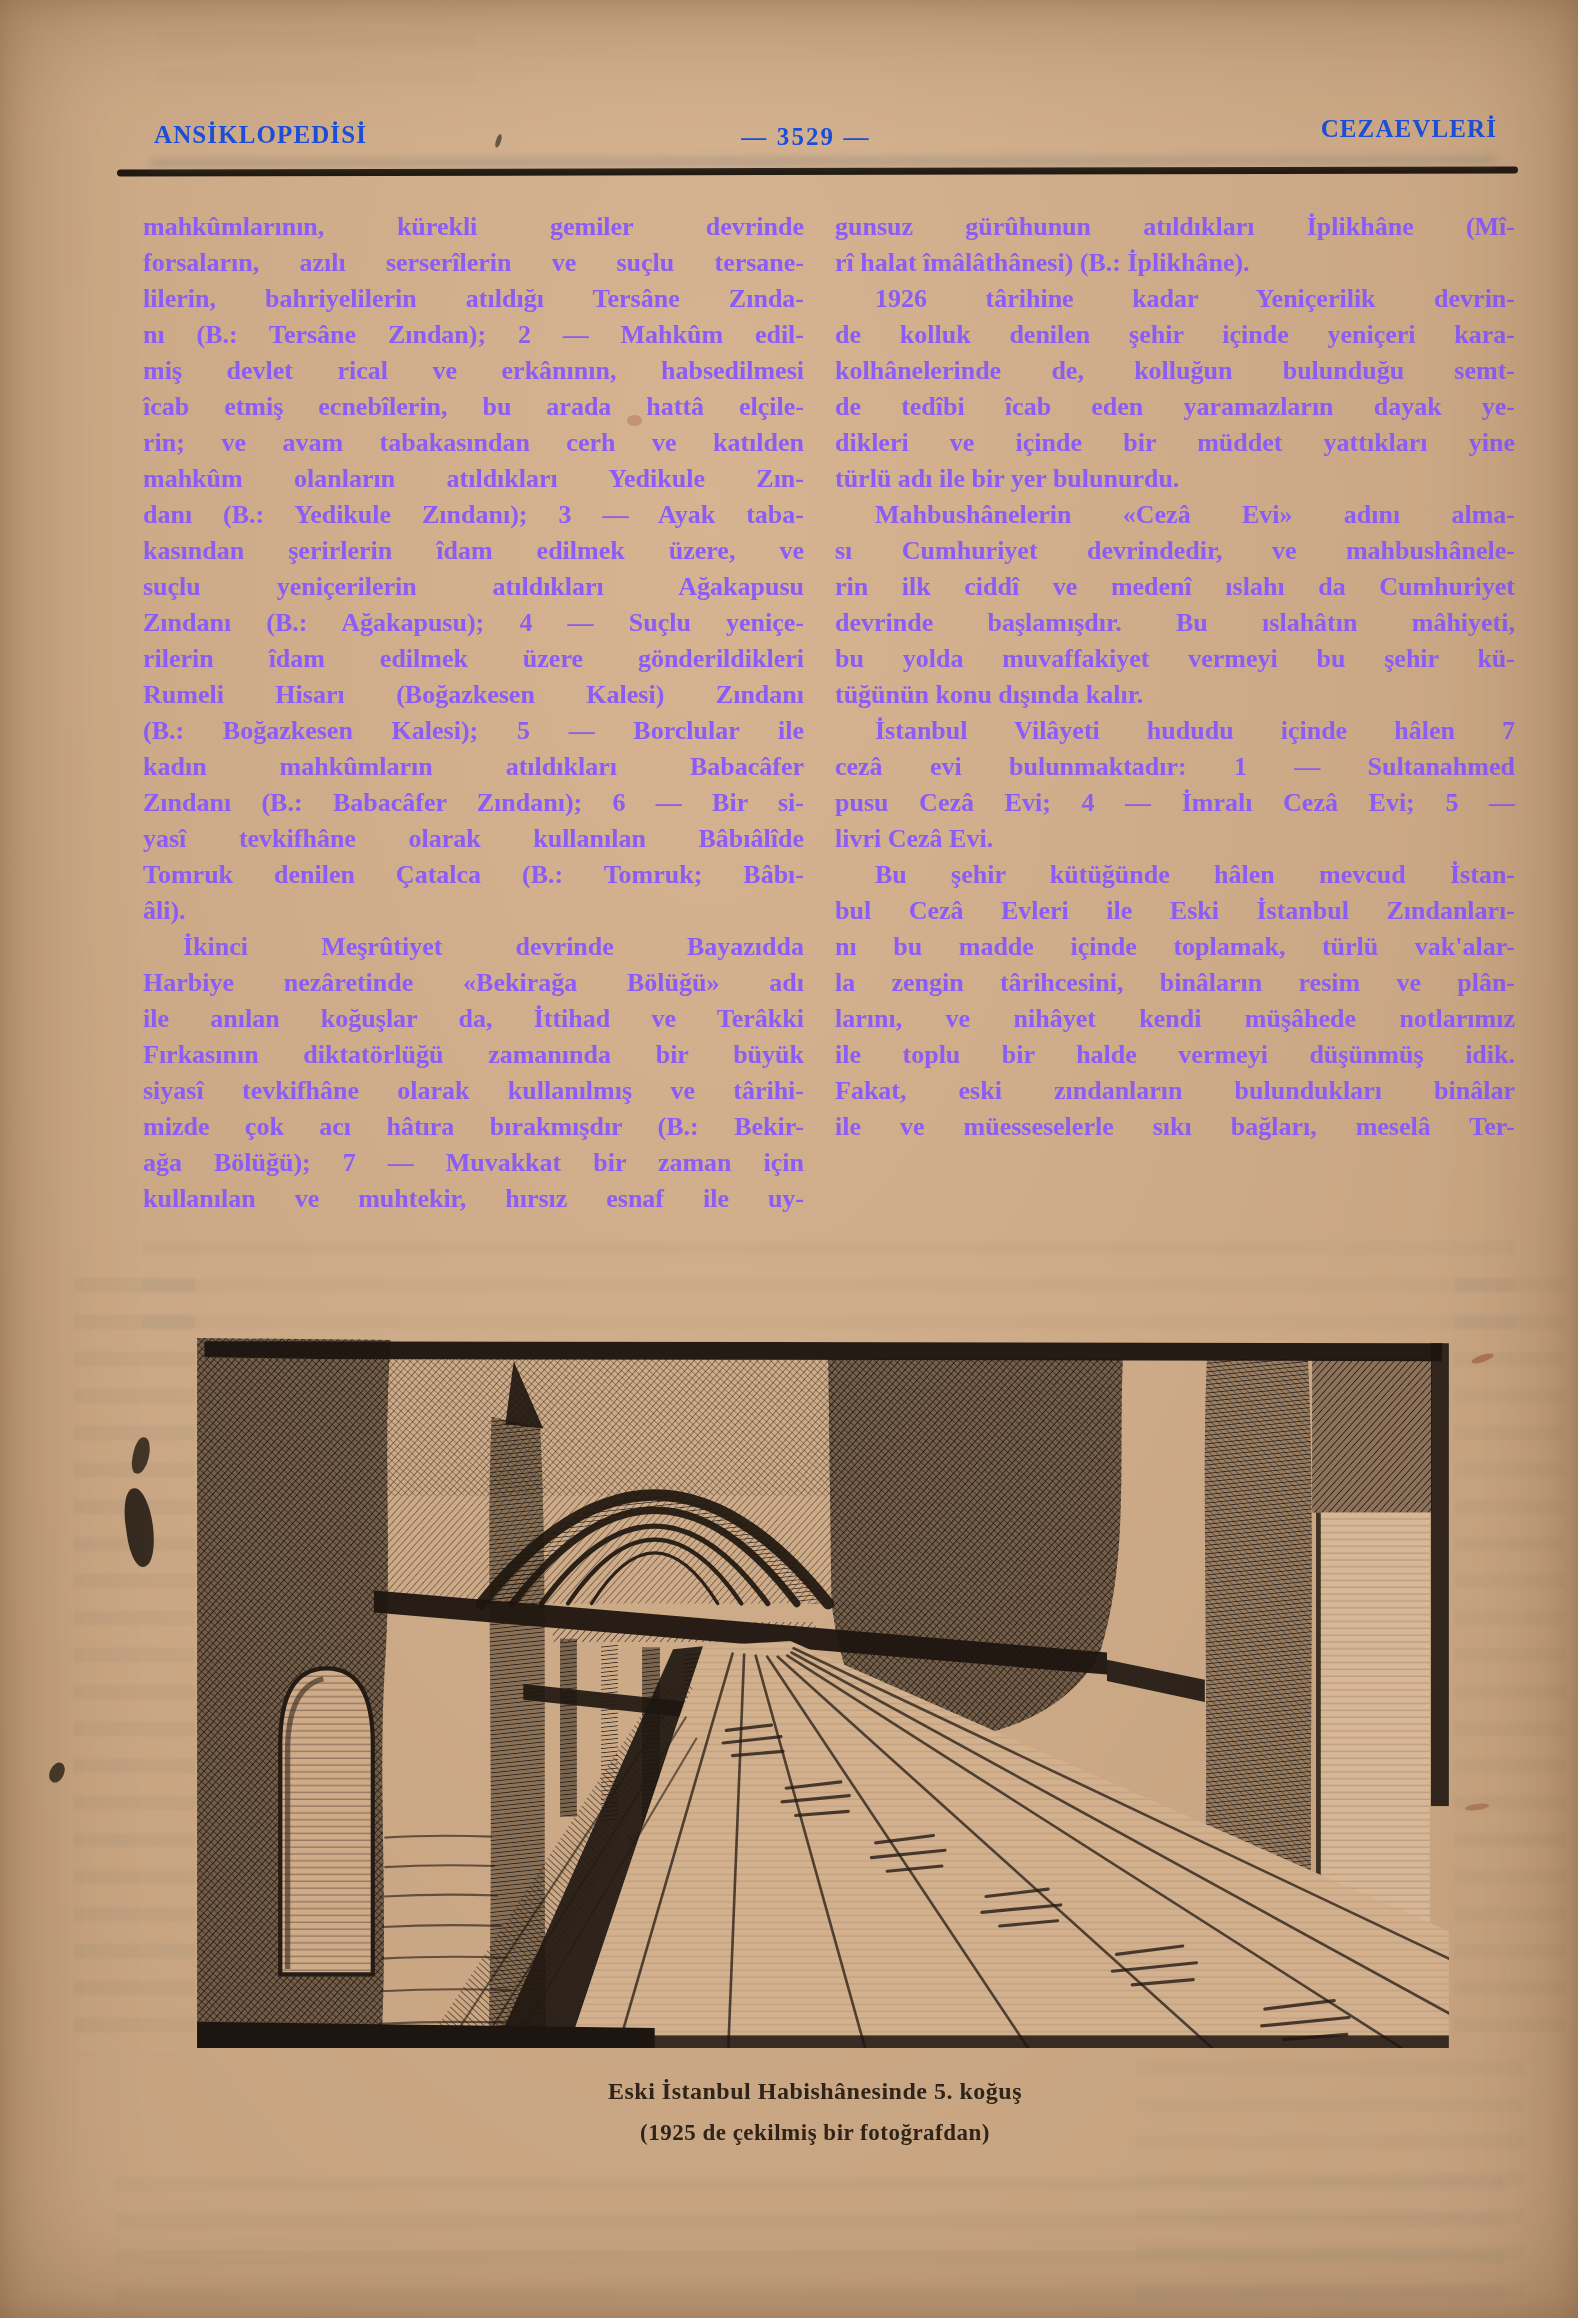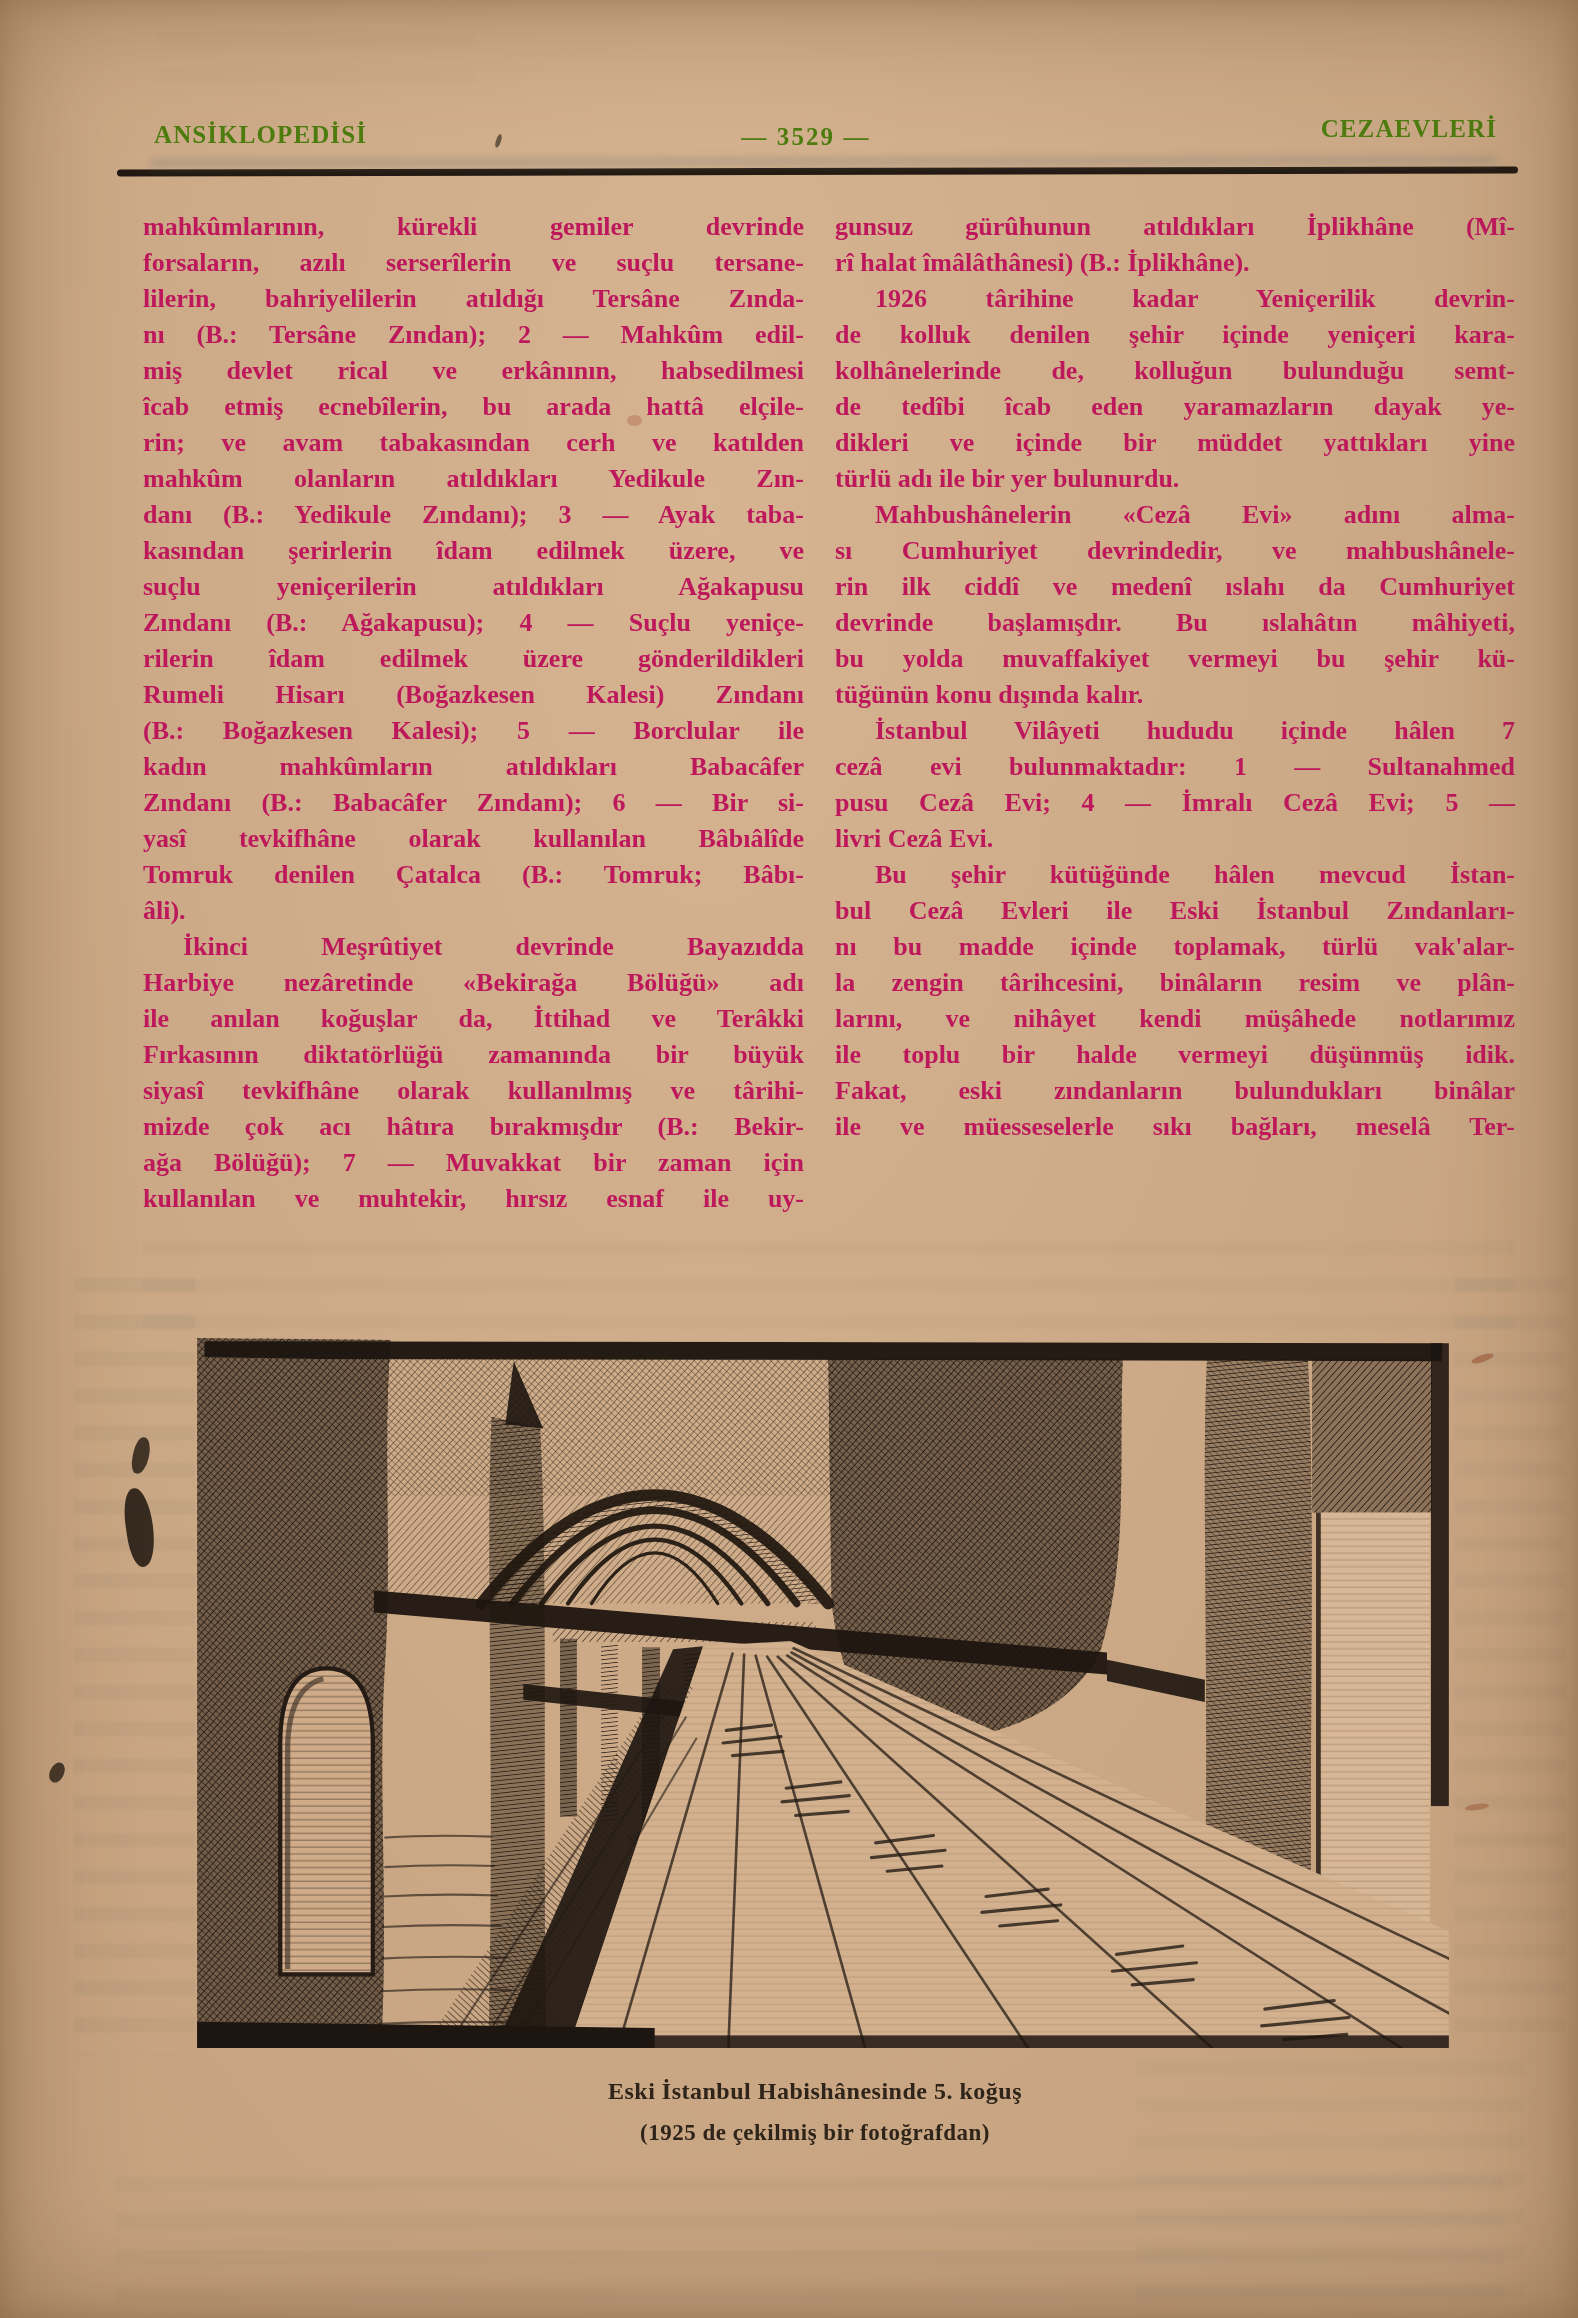--- a/index.html
+++ b/index.html
@@ -5,33 +5,33 @@
   html,body{margin:0;padding:0;}
   body{
     width:1578px;height:2319px;position:relative;overflow:hidden;
     font-family:"Liberation Serif","DejaVu Serif",serif;
     background:radial-gradient(ellipse at 45% 22%, #d6b491 0%, #cdaa87 48%, #c29e7b 100%);
   }
   .page{position:absolute;inset:0;}
   .vignette{position:absolute;inset:0;pointer-events:none;
     box-shadow:inset 0 0 126px rgba(90,60,32,.45), inset 0 0 26px rgba(90,60,32,.22);}
   
-  .hdr{position:absolute;font-weight:700;color:#4d7c0f;letter-spacing:1.1px;font-size:25px;white-space:nowrap;}
+  .hdr{position:absolute;font-weight:700;color:#1d4ed8;letter-spacing:1.1px;font-size:25px;white-space:nowrap;}
   .hdr-left{left:154px;top:121px;}
   .hdr-center{left:0;width:100%;text-align:center;top:123px;letter-spacing:2.1px;margin-left:17px;}
   .hdr-right{right:81px;top:115px;}
   .rule{position:absolute;left:117px;top:168px;width:1401px;height:7.4px;background:#221a12;
     border-radius:3.7px;transform:rotate(-0.12deg);}
   .rule::before{content:"";position:absolute;left:32px;right:21px;top:-10.5px;height:7.4px;
     background:#8a8278;opacity:.5;filter:blur(4.2px);}
   
   .col{position:absolute;top:209px;}
   .col-left{left:143px;width:661px;}
   .col-right{left:835px;width:680px;}
-  .tline{height:36px;line-height:36px;font-size:26px;font-weight:700;color:#be185d;
+  .tline{height:36px;line-height:36px;font-size:26px;font-weight:700;color:#8b5cf6;
     text-align:justify;text-align-last:justify;white-space:nowrap;overflow:visible;}
   .tline.plast{text-align-last:left;}
   .tline.indent{text-indent:40px;}
   
   .figure{position:absolute;left:197px;top:1338px;width:1252px;height:710px;}
   .caption{position:absolute;left:0;top:2078px;width:100%;text-align:center;
     transform:translateX(26px);font-weight:700;color:#2e241a;}
   .caption .c1{font-size:24px;letter-spacing:0.5px;}
   .caption .c2{font-size:23px;margin-top:14.7px;letter-spacing:0.5px;}
   

